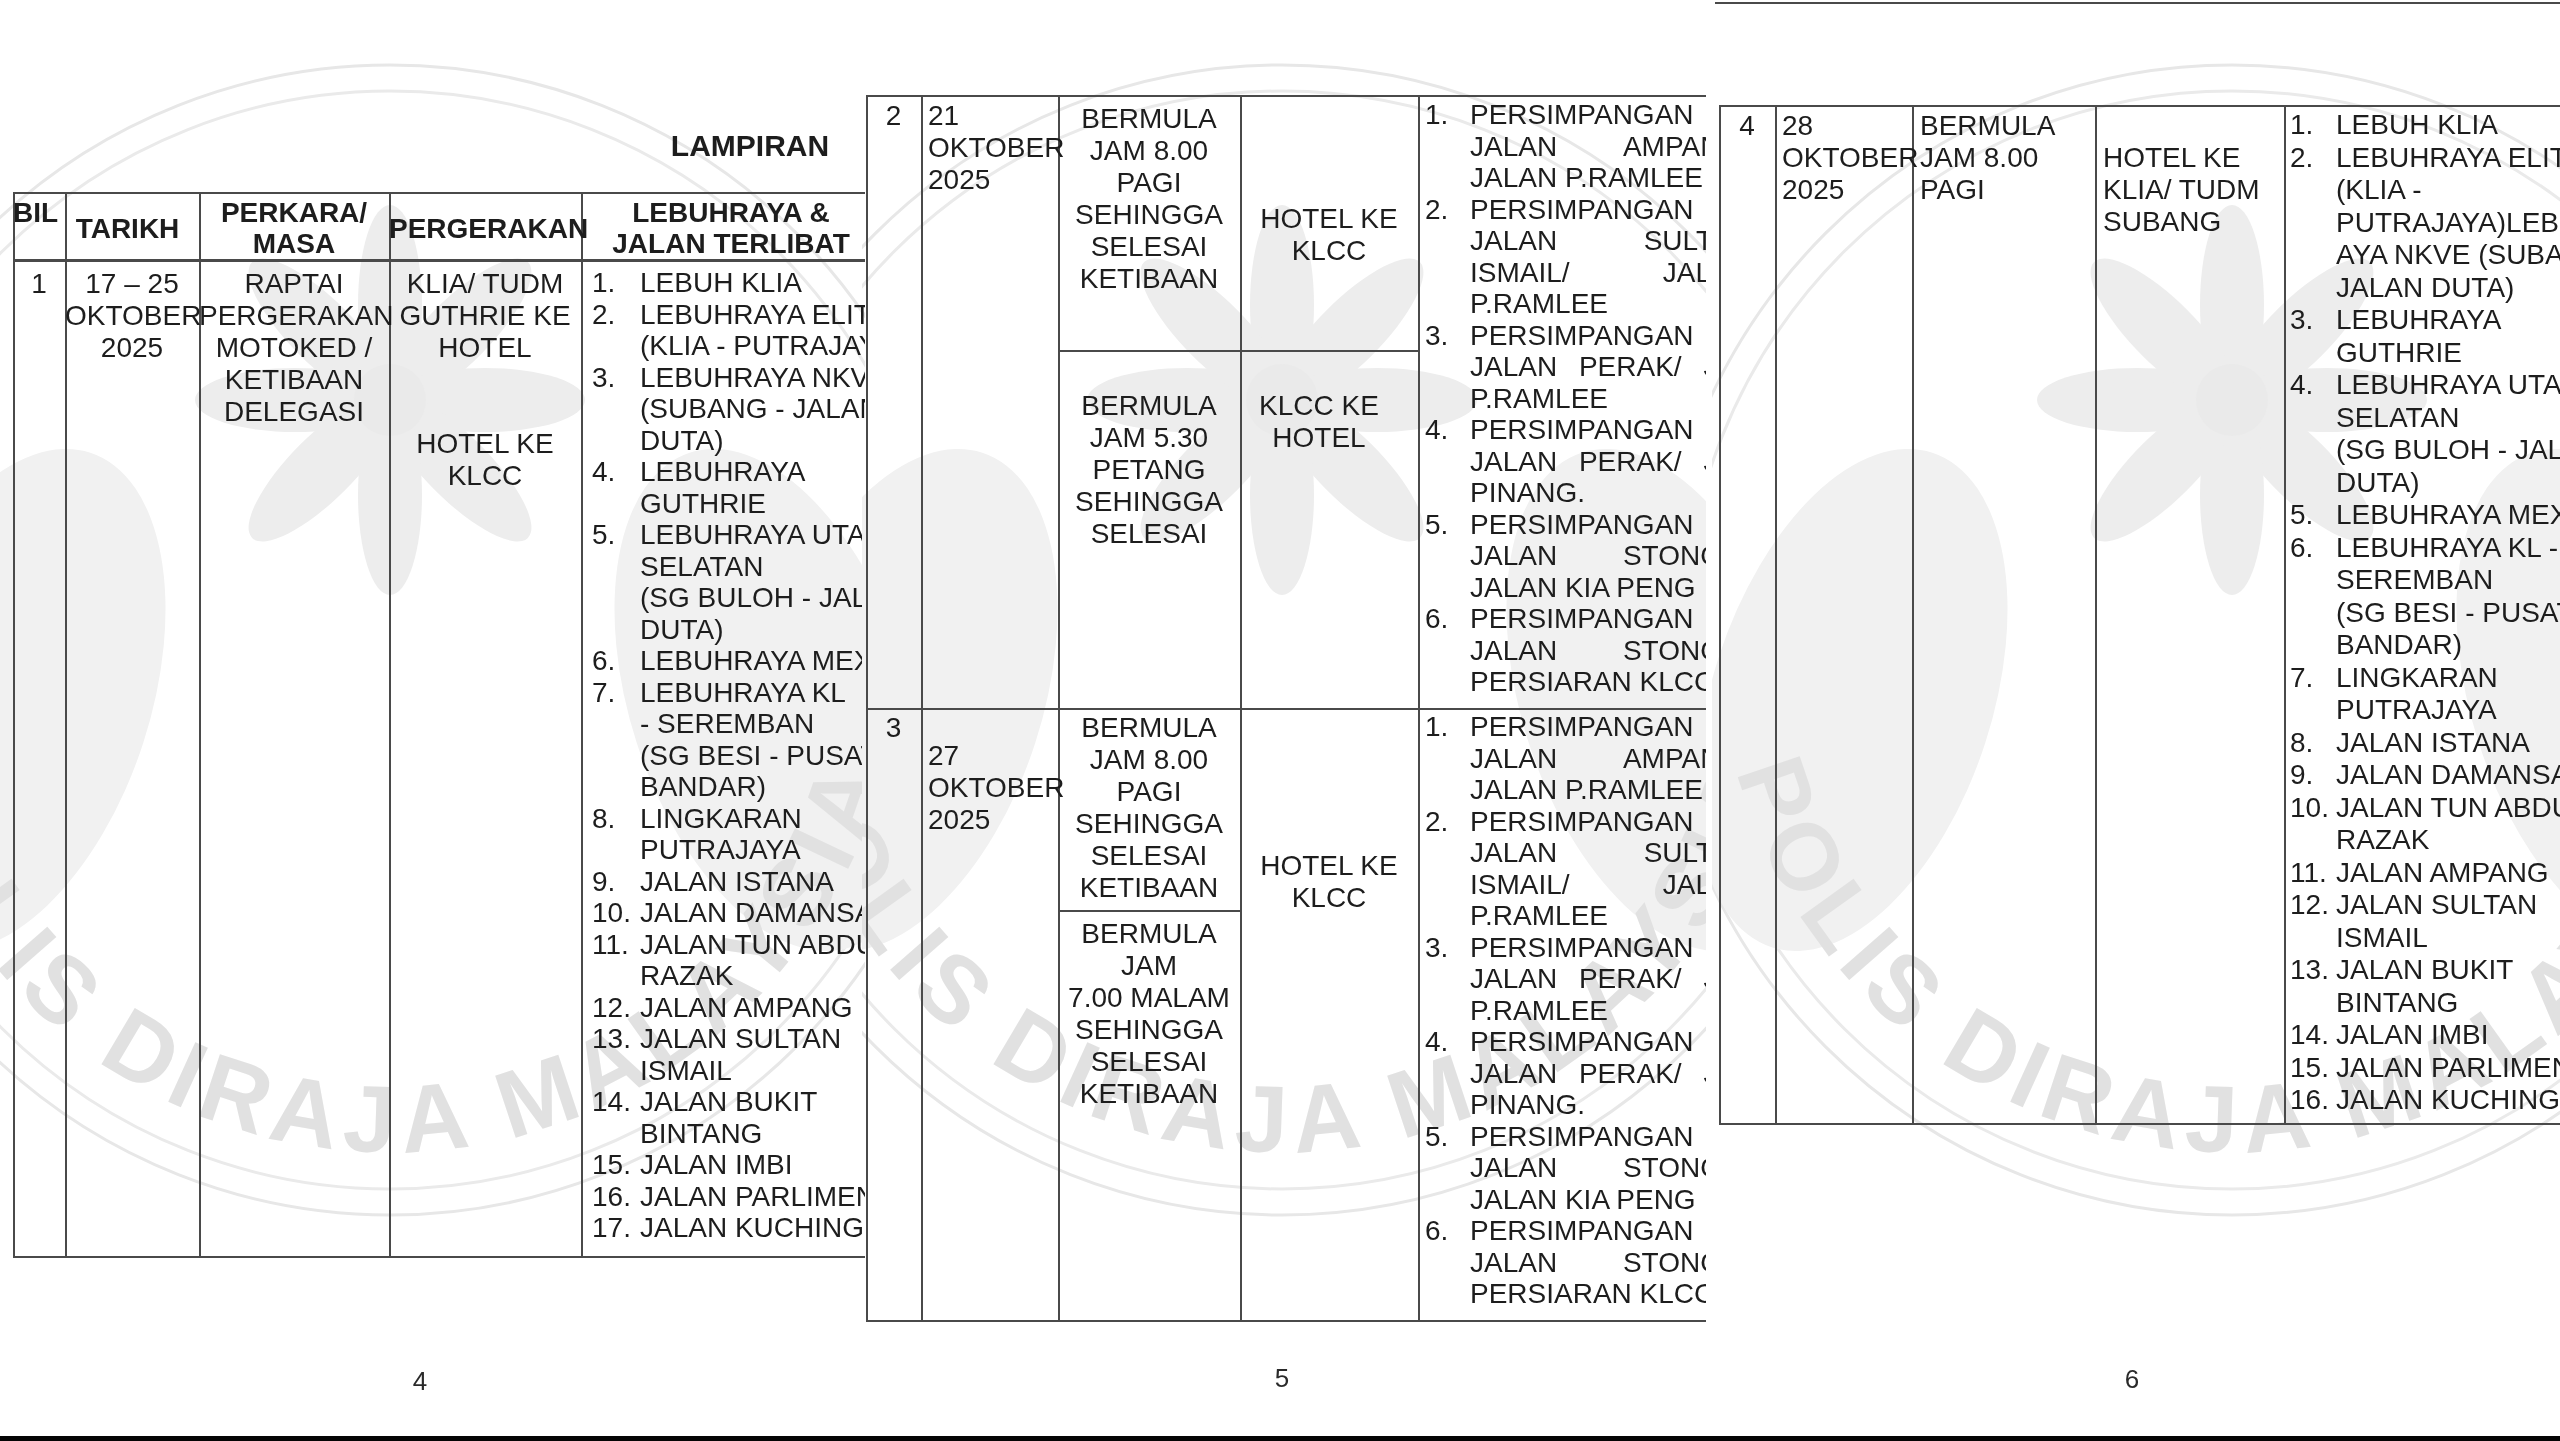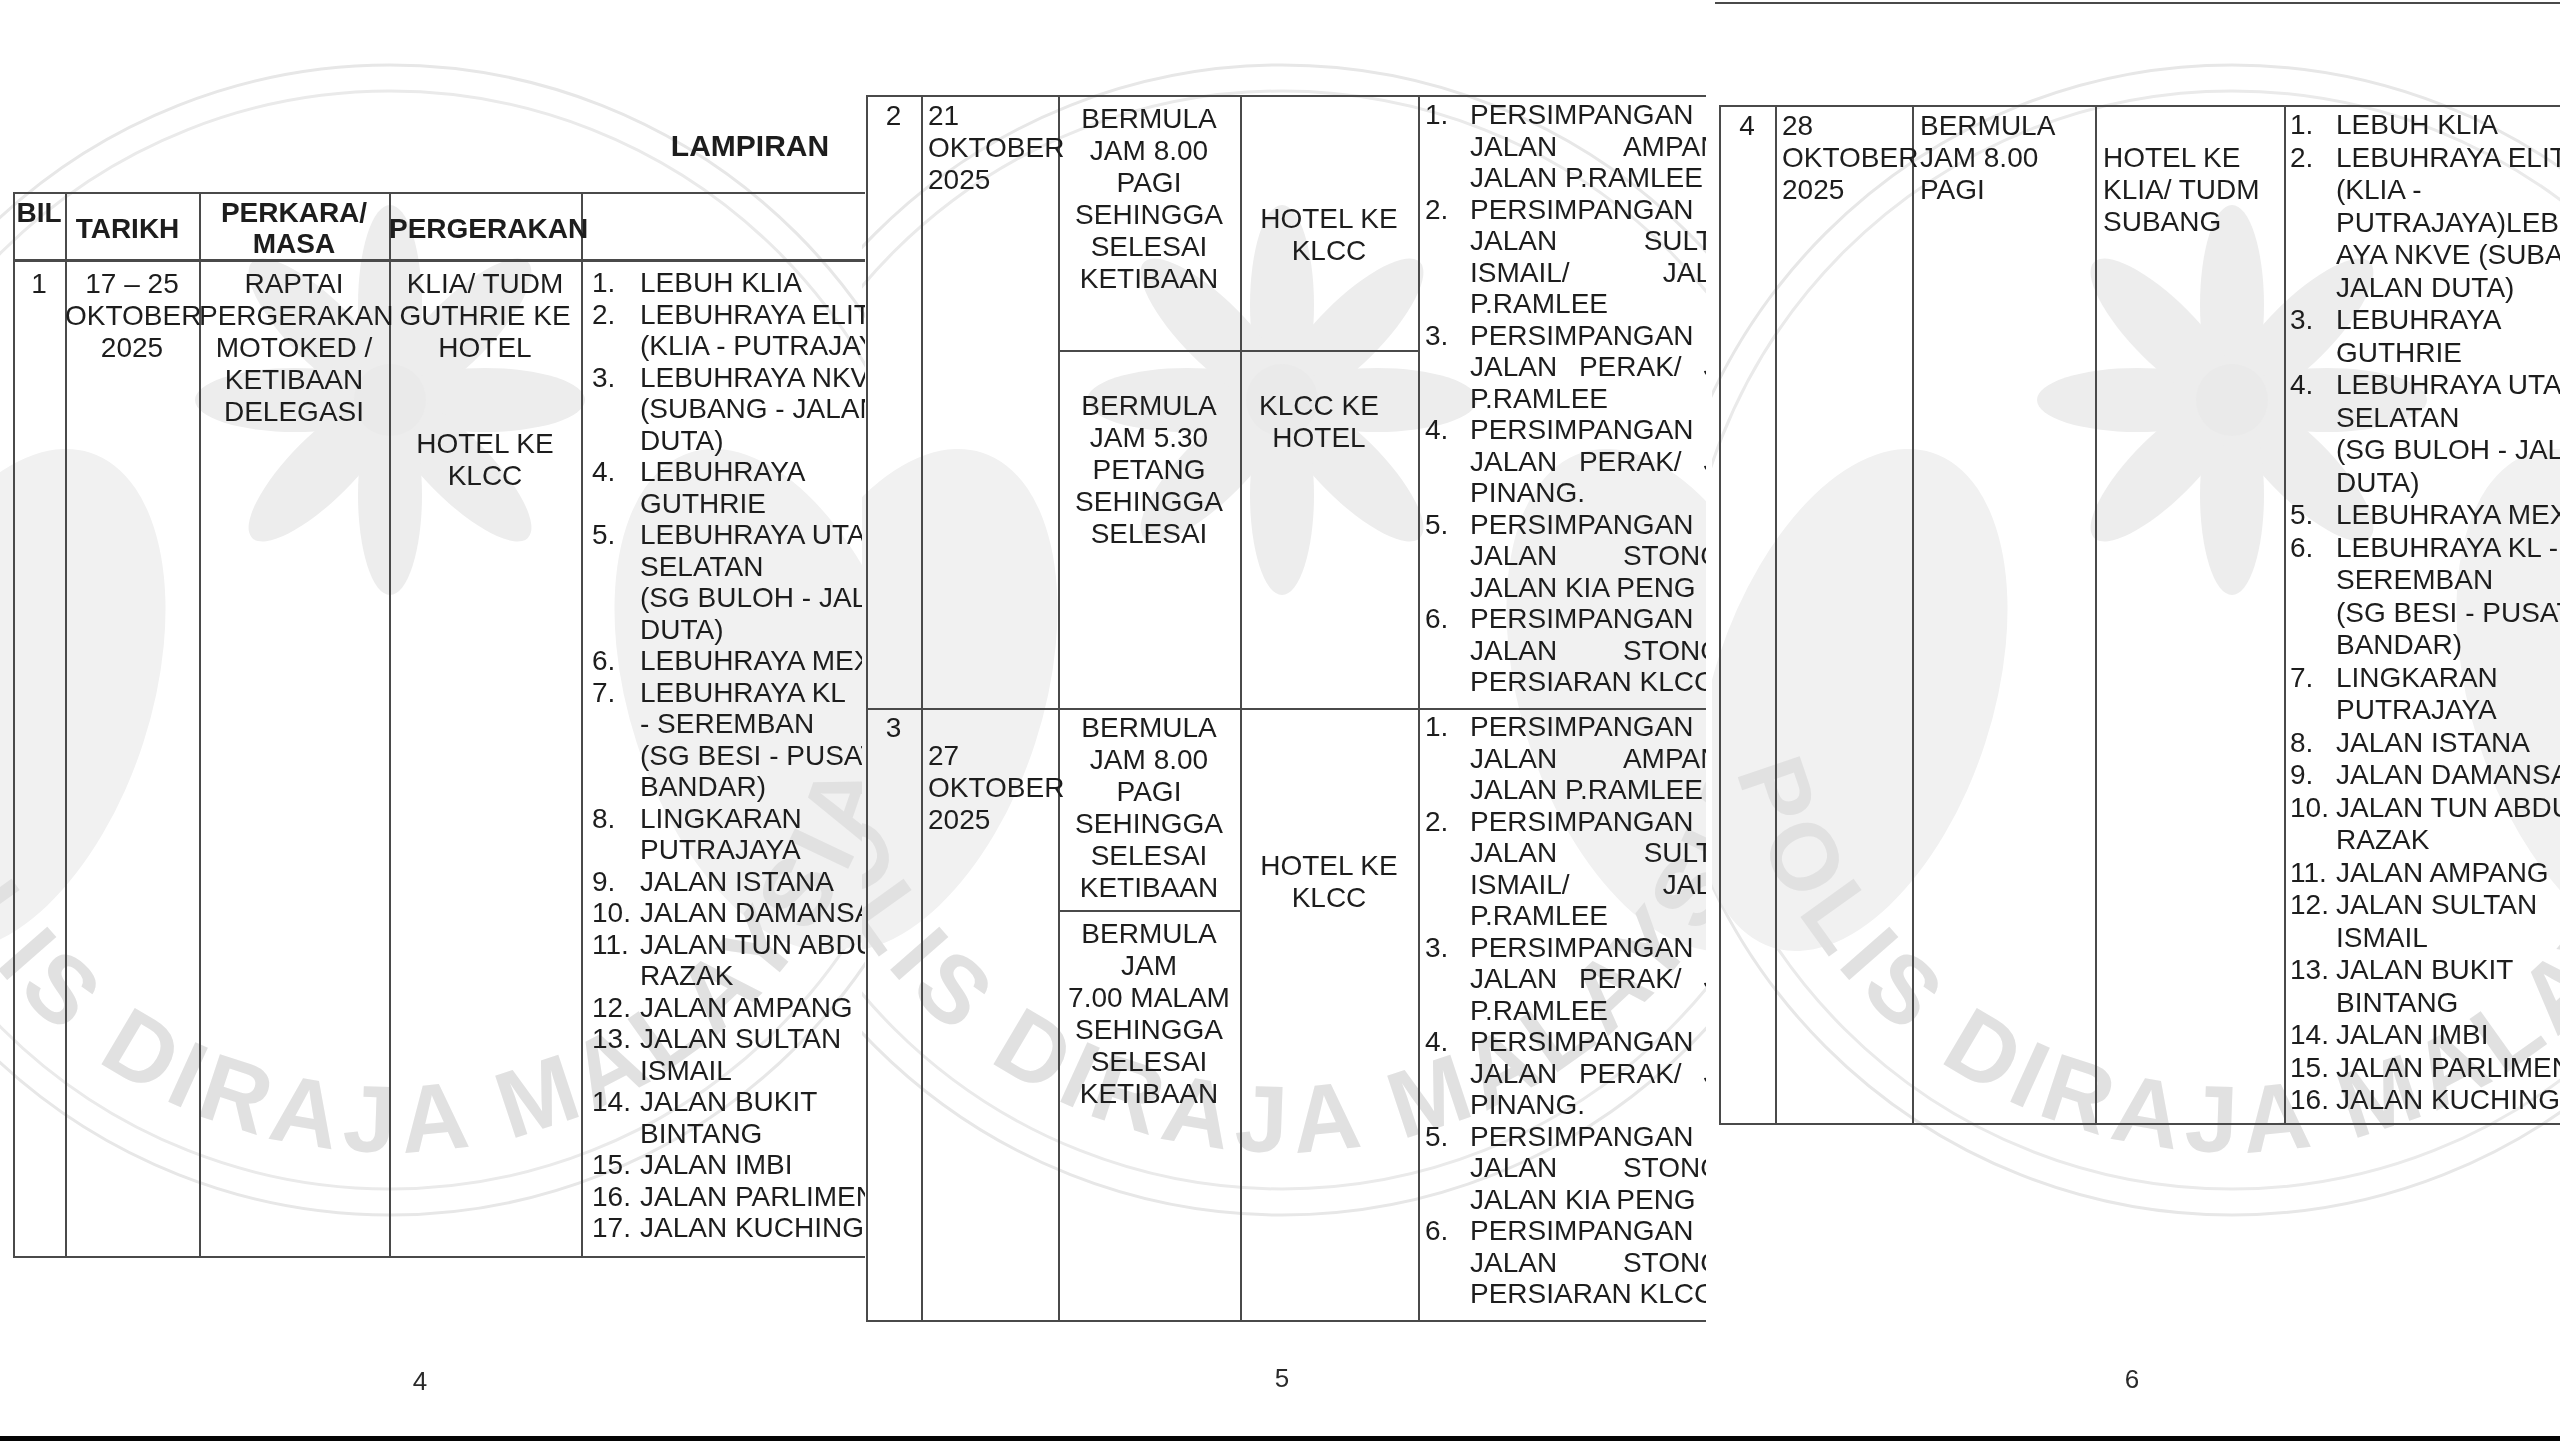--- a/index.html
+++ b/index.html
@@ -63,24 +63,25 @@
 
     <div class="t bold center" style="left:640px;top:130px;width:220px;font-size:30px;">LAMPIRAN</div>
 
     <div class="tbl" style="left:13px;top:192px;width:900px;height:1066px;"></div>
     <div class="hl" style="left:13px;top:259px;width:900px;height:3px;"></div>
     <div class="vl" style="left:65px;top:192px;height:1066px;"></div>
     <div class="vl" style="left:199px;top:192px;height:1066px;"></div>
     <div class="vl" style="left:389px;top:192px;height:1066px;"></div>
     <div class="vl" style="left:581px;top:192px;height:1066px;"></div>
 
-    <div class="t bold center" style="left:13px;top:197px;width:52px;">BIL</div>
+    <div class="t bold center" style="left:13px;top:197px;width:33px;">BIL</div>
     <div class="t bold center" style="left:65px;top:213px;width:125px;">TARIKH</div>
     <div class="t bold center" style="left:199px;top:197px;width:190px;line-height:31px;"><div class="ln">PERKARA/</div><div class="ln">MASA</div></div>
     <div class="t bold center" style="left:389px;top:213px;width:192px;">PERGERAKAN</div>
+    <div class="t bold center" style="left:581px;top:197px;width:300px;line-height:31px;"><div class="ln">LEBUHRAYA &amp;</div><div class="ln">JALAN TERLIBAT</div></div>
 
     <div class="t center" style="left:13px;top:268px;width:52px;">1</div>
     <div class="t center" style="left:65px;top:268px;width:134px;"><div class="ln">17 – 25</div><div class="ln">OKTOBER</div><div class="ln">2025</div></div>
     <div class="t center" style="left:199px;top:268px;width:190px;"><div class="ln">RAPTAI</div><div class="ln">PERGERAKAN</div><div class="ln">MOTOKED /</div><div class="ln">KETIBAAN</div><div class="ln">DELEGASI</div></div>
     <div class="t center" style="left:389px;top:268px;width:192px;"><div class="ln">KLIA/ TUDM</div><div class="ln">GUTHRIE KE</div><div class="ln">HOTEL</div></div>
     <div class="t center" style="left:389px;top:428px;width:192px;"><div class="ln">HOTEL KE</div><div class="ln">KLCC</div></div>
     <div class="list" style="left:592px;top:267px;width:320px;">
         <div class="item">
           <span class="num">1.</span>
           <div class="lines">

